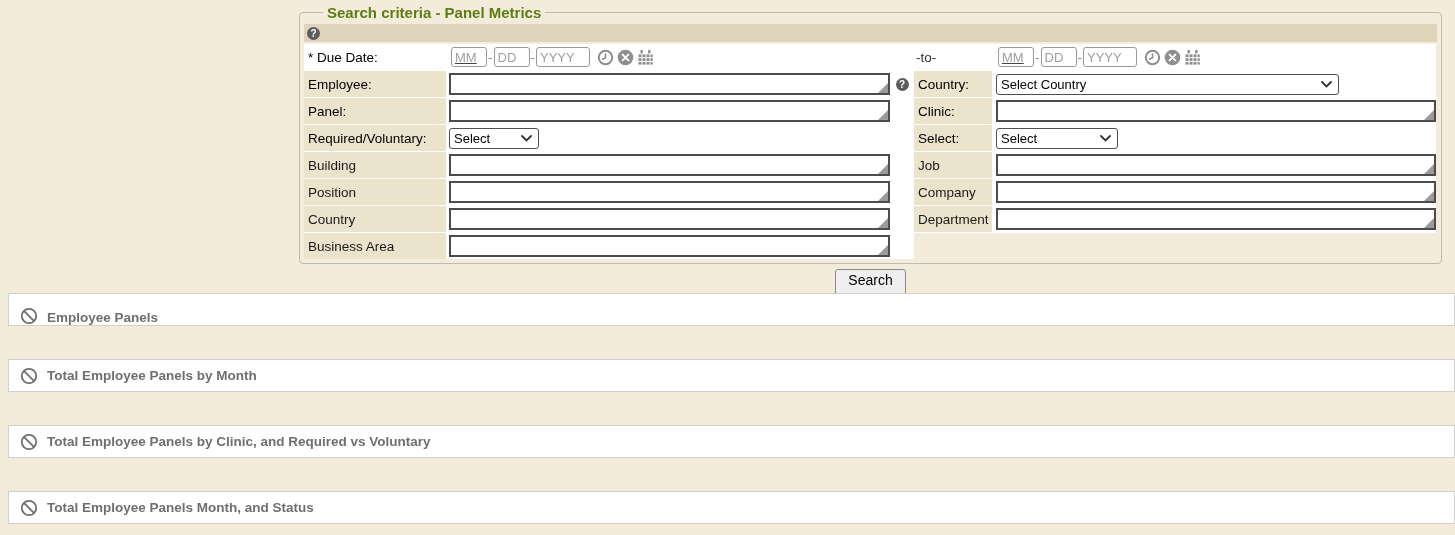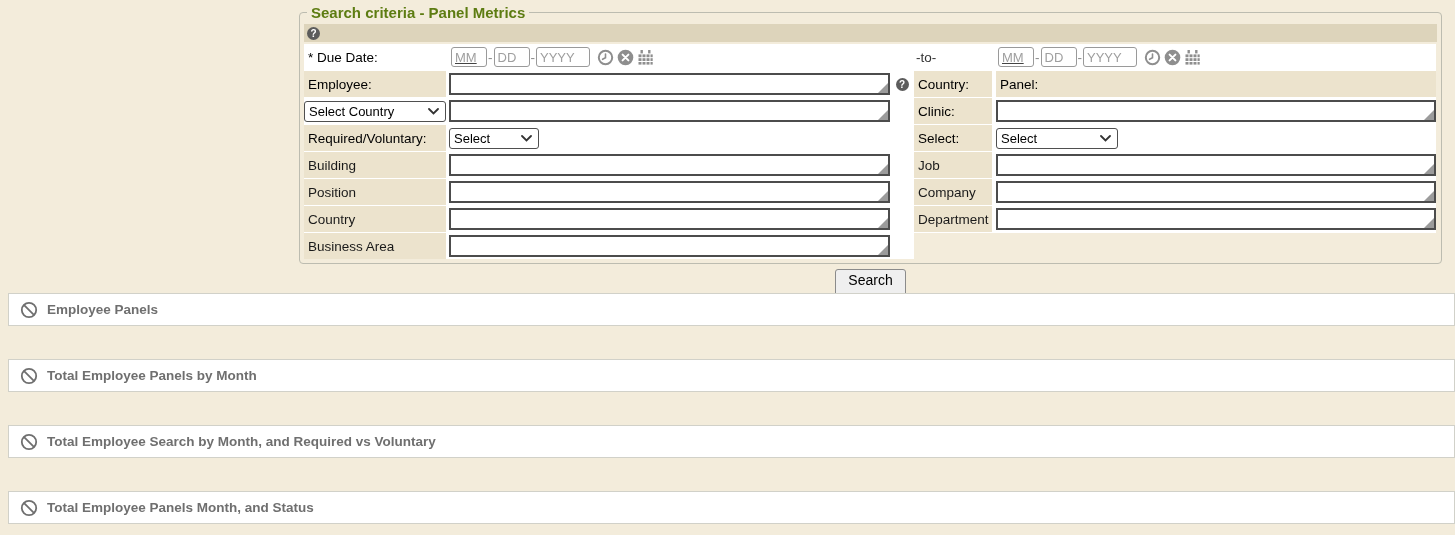--- a/index.html
+++ b/index.html
@@ -10,21 +10,21 @@
     font-family:"Liberation Sans", sans-serif;
     font-size:13.5px; color:#1a1a1a;
   }
   
   .fs-wrap { position:absolute; left:299px; top:4px; width:1143px; }
   fieldset.search-fs {
     margin:0; padding:3px 4px 4px 4px;
     border:1px solid #bcbcb0; border-radius:4px; background:transparent;
   }
   legend.search-legend {
-    font-size:15px; font-weight:bold; color:#5d7c12; padding:0 4px; margin-left:3px;
+    font-size:15px; font-weight:bold; color:#5d7c12; padding:0 4px; margin-left:19px;
   }
   .help-bar {
     height:18px; background:#ddd4bb; display:flex; align-items:center; padding-left:3px;
   }
   .qbadge {
     display:inline-flex; align-items:center; justify-content:center;
     width:13px; height:13px; border-radius:50%; background:#5c5c5c;
     color:#fff; font-size:10px; font-weight:bold; line-height:13px; cursor:pointer;
     flex:0 0 auto;
   }
@@ -78,21 +78,21 @@
     color:#000; background:#efefef; border:1px solid #8b8b8b; border-radius:3px;
     padding:2px 12px 15px 12px; cursor:pointer;
   }
   
   .section {
     position:absolute; left:8px; right:0; height:33px; background:#fff;
     border:1px solid #d1d1c9; display:flex; align-items:center; padding-left:11px;
     cursor:pointer;
   }
   .section .stext { margin-left:9px; font-weight:bold; color:#6f6f6f; font-size:13.5px; }
-  .s1 { top:293px; } .s2 { top:359px; } .s3 { top:425px; } .s4 { top:491px; }
+  .s1 { top:293px;align-items:flex-end; } .s2 { top:359px; } .s3 { top:425px; } .s4 { top:491px; }
   .helpcell { justify-content:center; }
 </style>
 </head>
 <body>
 
 <div class="fs-wrap">
   <fieldset class="search-fs">
     <legend class="search-legend">Search criteria - Panel Metrics</legend>
 
     <div class="help-bar">
@@ -184,32 +184,32 @@
       <div class="cell lc b">Employee:</div>
       <div class="cell"></div>
       <div class="cell">
           <div class="tawrap"><input style=""><span class="grip"></span></div>
         </div>
       <div class="cell helpcell">
           <span class="qbadge">?</span>
         </div>
       <div class="cell lc b">Country:</div>
       <div class="cell"></div>
-      <div class="cell lc b">Panel:</div>
-
       <div class="cell">
         <div class="sel sel-lg">
           <span>Select Country</span>
           <span class="chev">
               <svg width="11" height="7" viewBox="0 0 11 7">
                 <path d="M1 1 L5.5 5.5 L10 1" fill="none" stroke="#333" stroke-width="1.8" stroke-linecap="round"></path>
               </svg>
             </span>
         </div>
       </div>
+
+      <div class="cell lc b">Panel:</div>
       <div class="cell"></div>
       <div class="cell">
           <div class="tawrap"><input style=""><span class="grip"></span></div>
         </div>
       <div class="cell"></div>
       <div class="cell lc b">Clinic:</div>
       <div class="cell"></div>
       <div class="cell">
           <div class="tawrap"><input style=""><span class="grip"></span></div>
         </div>
@@ -308,21 +308,21 @@
       <line x1="4.1" y1="4.1" x2="13.9" y2="13.9" stroke="#6f6f6f" stroke-width="1.8"></line>
     </svg>
   <span class="stext">Total Employee Panels by Month</span>
 </div>
 
 <div class="section s3">
   <svg width="18" height="18" viewBox="0 0 18 18">
       <circle cx="9" cy="9" r="7.2" fill="none" stroke="#6f6f6f" stroke-width="1.8"></circle>
       <line x1="4.1" y1="4.1" x2="13.9" y2="13.9" stroke="#6f6f6f" stroke-width="1.8"></line>
     </svg>
-  <span class="stext">Total Employee Search by Month, and Required vs Voluntary</span>
+  <span class="stext">Total Employee Panels by Clinic, and Required vs Voluntary</span>
 </div>
 
 <div class="section s4">
   <svg width="18" height="18" viewBox="0 0 18 18">
       <circle cx="9" cy="9" r="7.2" fill="none" stroke="#6f6f6f" stroke-width="1.8"></circle>
       <line x1="4.1" y1="4.1" x2="13.9" y2="13.9" stroke="#6f6f6f" stroke-width="1.8"></line>
     </svg>
   <span class="stext">Total Employee Panels Month, and Status</span>
 </div>
 

